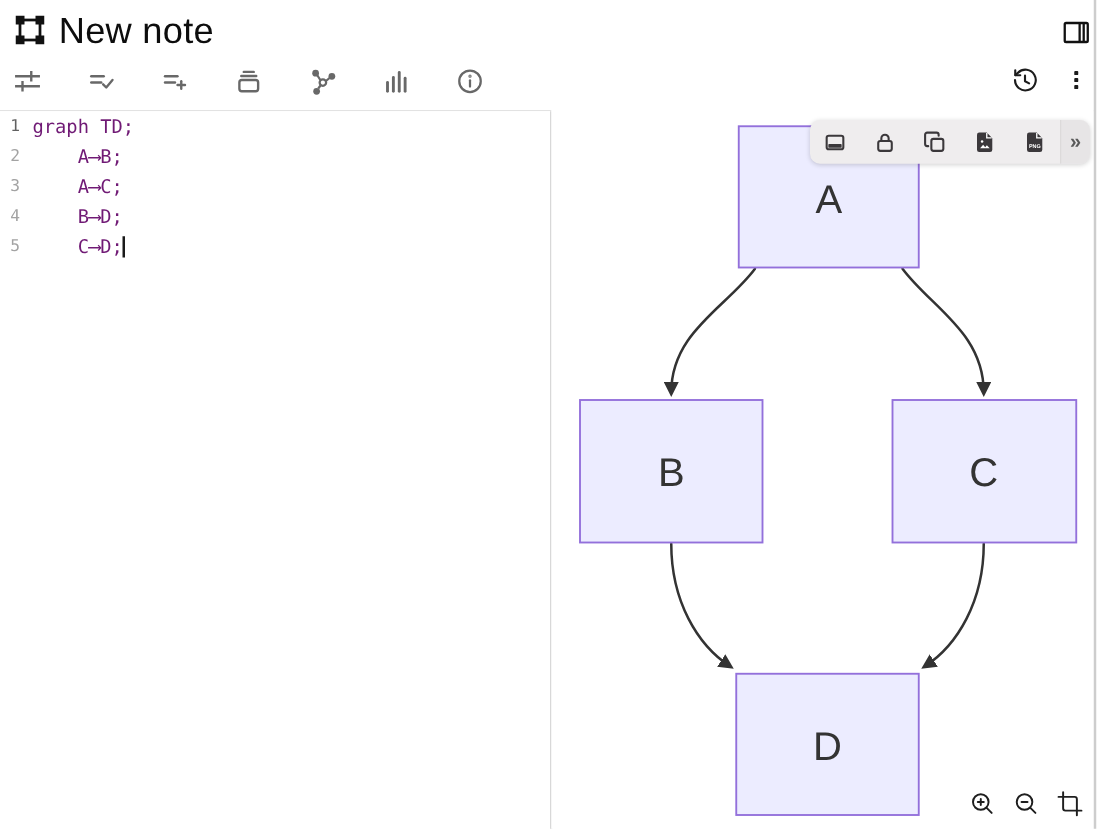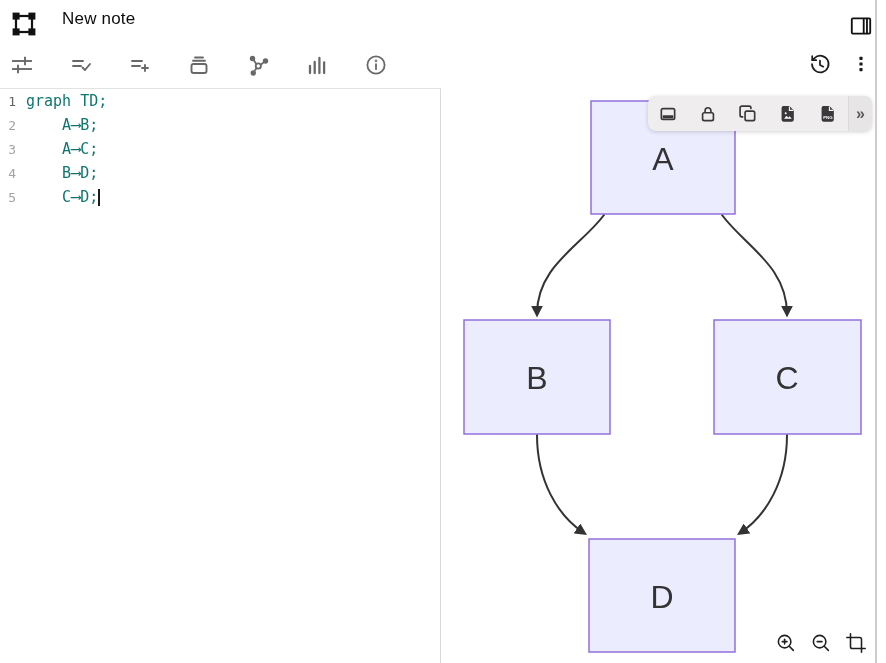--- a/index.html
+++ b/index.html
@@ -2,40 +2,40 @@
 <html><head>
 <meta charset="utf-8">
 <style>
   * { margin:0; padding:0; box-sizing:border-box; }
   html,body { width:886px; height:663px; background:#fff; overflow:hidden;
     font-family:"Liberation Sans", sans-serif; }
 
   
   .titlebar { position:absolute; left:0; top:0; width:886px; height:48px; background:#fff; }
   .logo { position:absolute; left:10px; top:10px; width:28px; height:28px; color:#111; }
-  .page-title { position:absolute; left:62px; top:9px; font-size:17px; font-weight:500; color:#0d0d0d; letter-spacing:.2px; }
+  .page-title { position:absolute; left:47px; top:9px; font-size:29px; font-weight:500; color:#0d0d0d; letter-spacing:.2px; }
   .panel-toggle { position:absolute; left:848px; top:13px; width:26px; height:26px; border:none; background:none; color:#111; cursor:pointer; }
 
   
   .toolbar { position:absolute; left:0; top:48px; width:886px; height:40px; }
   .tb-left { position:absolute; left:10px; top:3px; display:flex; gap:35px; }
   .tb-right { position:absolute; right:13px; top:2px; display:flex; gap:17px; }
   .tb-btn { width:24px; height:28px; border:none; background:none; display:flex; align-items:center; justify-content:center; cursor:pointer; color:#686868; }
   .tb-btn.dark { color:#1c1c1c; }
 
   .hdivider { position:absolute; left:0; top:88px; width:875px; height:1px; background:#e2e2e2; }
   .vdivider { position:absolute; left:440px; top:89px; width:1.5px; height:574px; background:#d8d8d8; }
   .right-line { position:absolute; left:875px; top:0; width:1.5px; height:663px; background:#cdcdcd; }
 
   
   .editor { position:absolute; left:0; top:89px; width:440px; height:574px; background:#fff; cursor:text; }
   .code-line { display:flex; height:24px; align-items:center; }
   .gutter { width:16px; text-align:right; font-family:"DejaVu Sans Mono", monospace; font-size:13px; color:#a3a3a3; flex:none; }
   .gutter.active { color:#616161; }
-  .code-text { margin-left:10px; font-family:"DejaVu Sans Mono", monospace; font-size:15px; color:#0f766e; white-space:pre; }
+  .code-text { margin-left:10px; font-family:"DejaVu Sans Mono", monospace; font-size:15px; color:#701a75; white-space:pre; }
   .cursor { display:inline-block; width:1.5px; height:17px; background:#1a1a1a; vertical-align:text-bottom; }
 
   
   .preview { position:absolute; left:441px; top:88px; width:434px; height:575px; background:#fff; }
   .canvas-svg { position:absolute; left:0; top:0; }
   .node rect { stroke:#9370DB; stroke-width:1.5px; }
   .node text { fill:#333; font-family:"Liberation Sans", sans-serif; font-size:32px; }
   .edge { fill:none; stroke-width:2px; stroke-linecap:round; }
 
   

